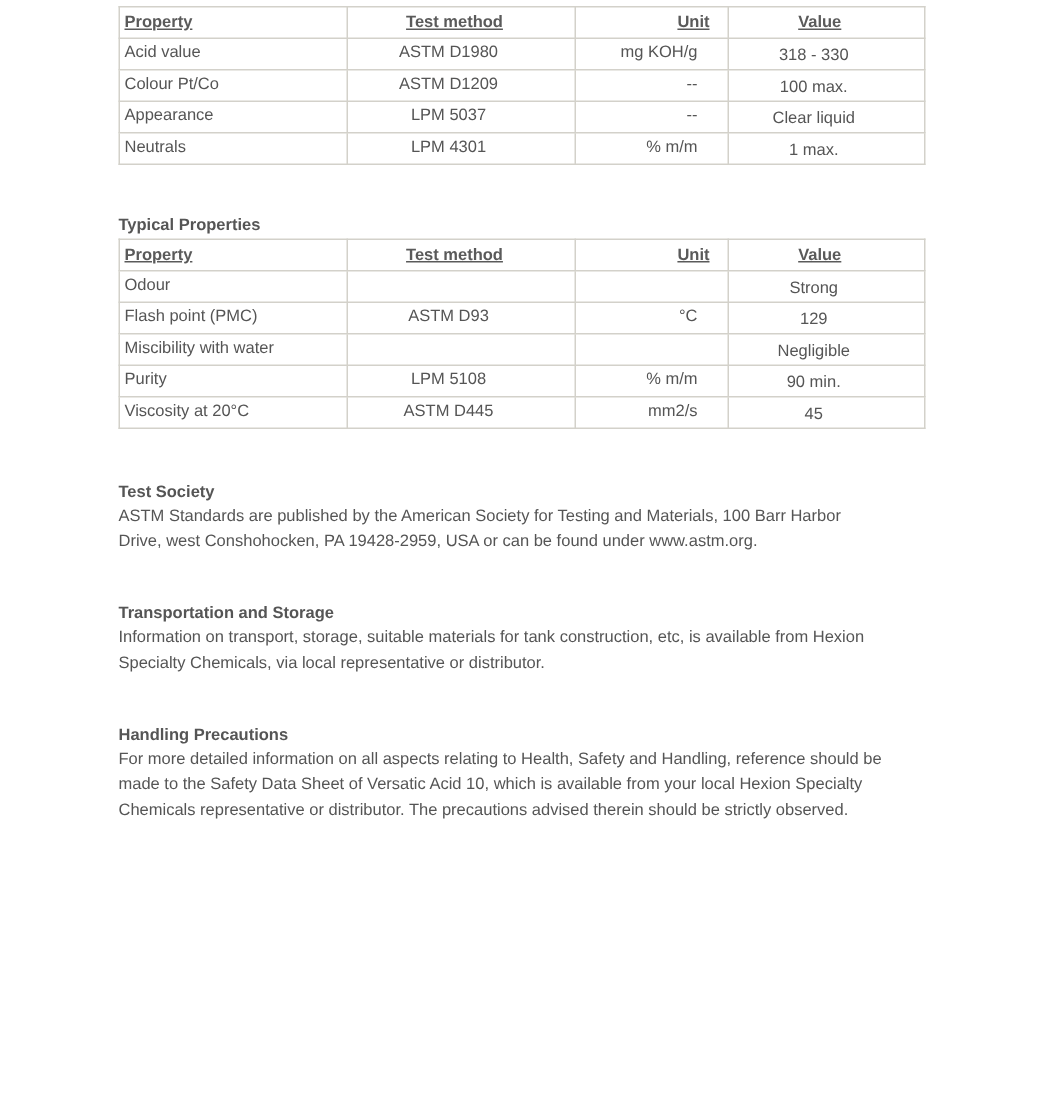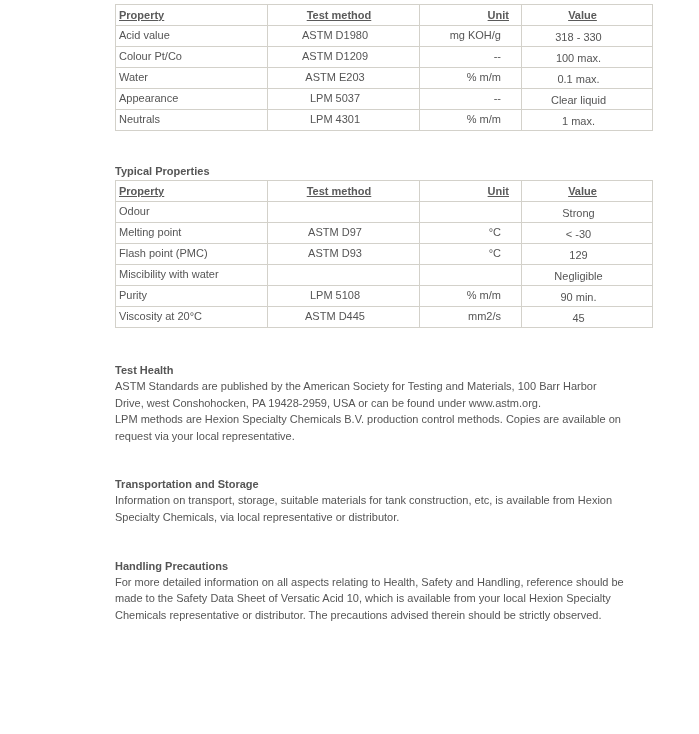--- a/index.html
+++ b/index.html
@@ -14,21 +14,20 @@
       font-family: "Liberation Sans", sans-serif;
       font-size: 11px;
       color: #555555;
       overflow: hidden;
     }
     .content {
       position: absolute;
       left: 79px;
       top: 4px;
       width: 511px;
-      margin-left: 36px;
     }
     table.props {
       border-collapse: collapse;
       width: 511px;
       table-layout: fixed;
       border-top: 1px solid #8c8c8c;
       border-left: 1px solid #8c8c8c;
       border-right: 1px solid #cfcdc6;
       border-bottom: 1px solid #cfcdc6;
     }
@@ -101,26 +100,20 @@
         <td class="c3">mg KOH/g</td>
         <td class="c4">318 - 330</td>
       </tr>
       <tr>
         <td class="c1">Colour Pt/Co</td>
         <td class="c2">ASTM D1209</td>
         <td class="c3">--</td>
         <td class="c4">100 max.</td>
       </tr>
       <tr>
-        <td class="c1">Water</td>
-        <td class="c2">ASTM E203</td>
-        <td class="c3">% m/m</td>
-        <td class="c4">0.1 max.</td>
-      </tr>
-      <tr>
         <td class="c1">Appearance</td>
         <td class="c2">LPM 5037</td>
         <td class="c3">--</td>
         <td class="c4">Clear liquid</td>
       </tr>
       <tr>
         <td class="c1">Neutrals</td>
         <td class="c2">LPM 4301</td>
         <td class="c3">% m/m</td>
         <td class="c4">1 max.</td>
@@ -140,26 +133,20 @@
       </tr>
     </thead>
     <tbody>
       <tr>
         <td class="c1">Odour</td>
         <td class="c2"></td>
         <td class="c3"></td>
         <td class="c4">Strong</td>
       </tr>
       <tr>
-        <td class="c1">Melting point</td>
-        <td class="c2">ASTM D97</td>
-        <td class="c3">°C</td>
-        <td class="c4">&lt; -30</td>
-      </tr>
-      <tr>
         <td class="c1">Flash point (PMC)</td>
         <td class="c2">ASTM D93</td>
         <td class="c3">°C</td>
         <td class="c4">129</td>
       </tr>
       <tr>
         <td class="c1">Miscibility with water</td>
         <td class="c2"></td>
         <td class="c3"></td>
         <td class="c4">Negligible</td>
@@ -173,23 +160,22 @@
       <tr>
         <td class="c1">Viscosity at 20°C</td>
         <td class="c2">ASTM D445</td>
         <td class="c3">mm2/s</td>
         <td class="c4">45</td>
       </tr>
     </tbody>
   </table>
 
   <div class="text-block">
-    <div class="section-heading">Test Health</div>
+    <div class="section-heading">Test Society</div>
     <p>ASTM Standards are published by the American Society for Testing and Materials, 100 Barr Harbor Drive, west Conshohocken, PA 19428-2959, USA or can be found under www.astm.org.</p>
-    <p>LPM methods are Hexion Specialty Chemicals B.V. production control methods. Copies are available on request via your local representative.</p>
   </div>
 
   <div class="text-block gap-transport">
     <div class="section-heading">Transportation and Storage</div>
     <p>Information on transport, storage, suitable materials for tank construction, etc, is available from Hexion Specialty Chemicals, via local representative or distributor.</p>
   </div>
 
   <div class="text-block gap-handling">
     <div class="section-heading">Handling Precautions</div>
     <p>For more detailed information on all aspects relating to Health, Safety and Handling, reference should be made to the Safety Data Sheet of Versatic Acid 10, which is available from your local Hexion Specialty Chemicals representative or distributor. The precautions advised therein should be strictly observed.</p>

